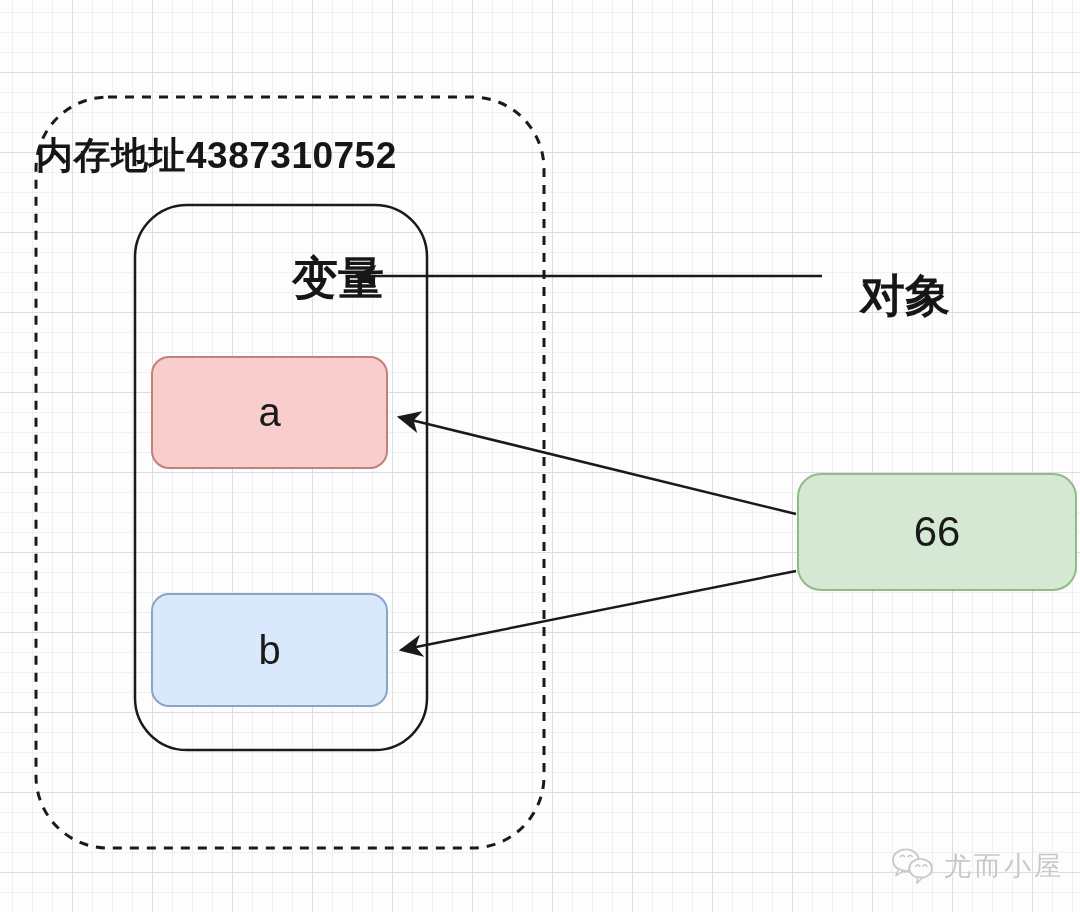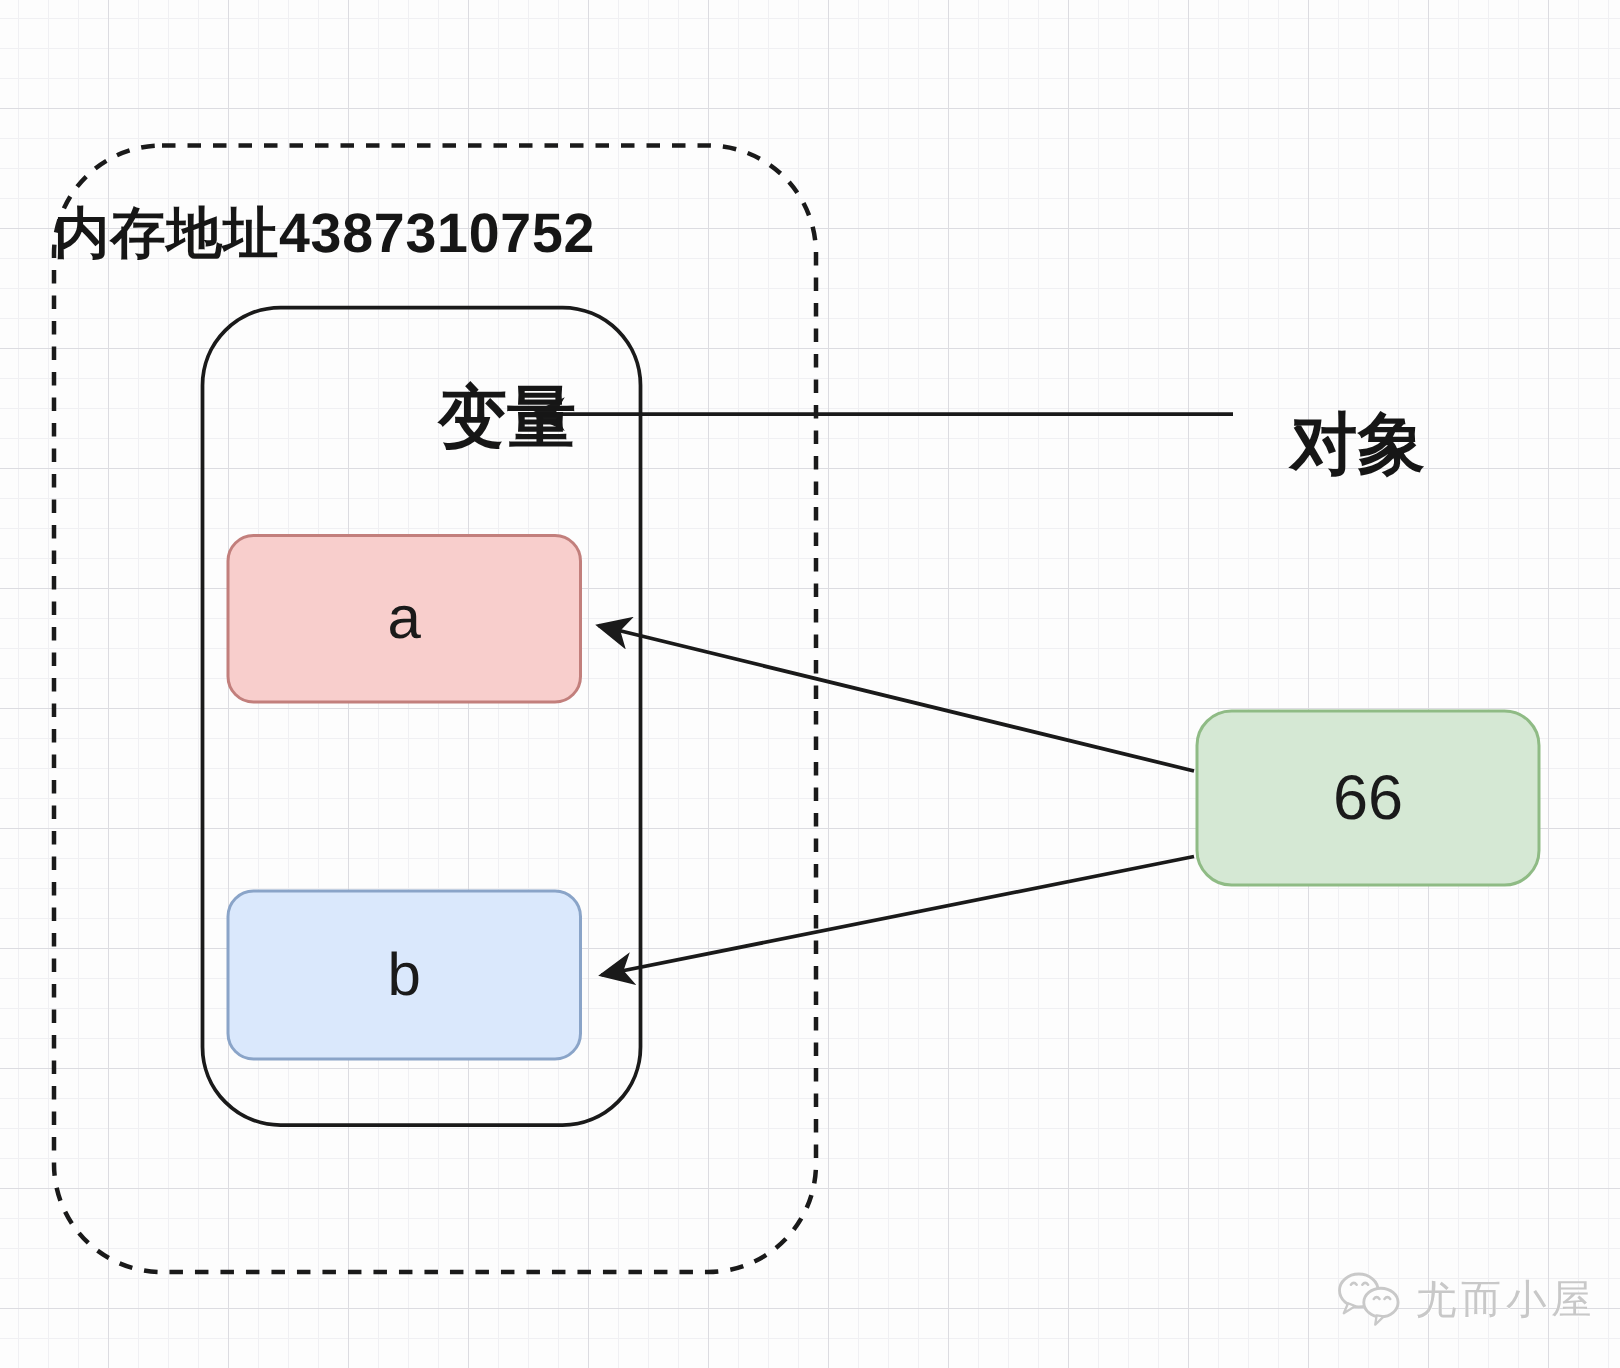--- a/index.html
+++ b/index.html
@@ -67,21 +67,21 @@
     border: 2px solid #c27f7c;
     border-radius: 18px;
   }
   .box-b {
     left: 151px; top: 593px; width: 237px; height: 114px;
     background: #dae8fc;
     border: 2px solid #8aa4c8;
     border-radius: 18px;
   }
   .box-66 {
-    left: 797px; top: 473px; width: 230px; height: 118px;
+    left: 797px; top: 473px; width: 280px; height: 118px;
     background: #d5e8d4;
     border: 2px solid #8fbb85;
     border-radius: 24px;
     font-size: 42px;
   }
   .watermark {
     position: absolute;
     right: 16px; bottom: 26px;
     display: flex;
     align-items: center;

